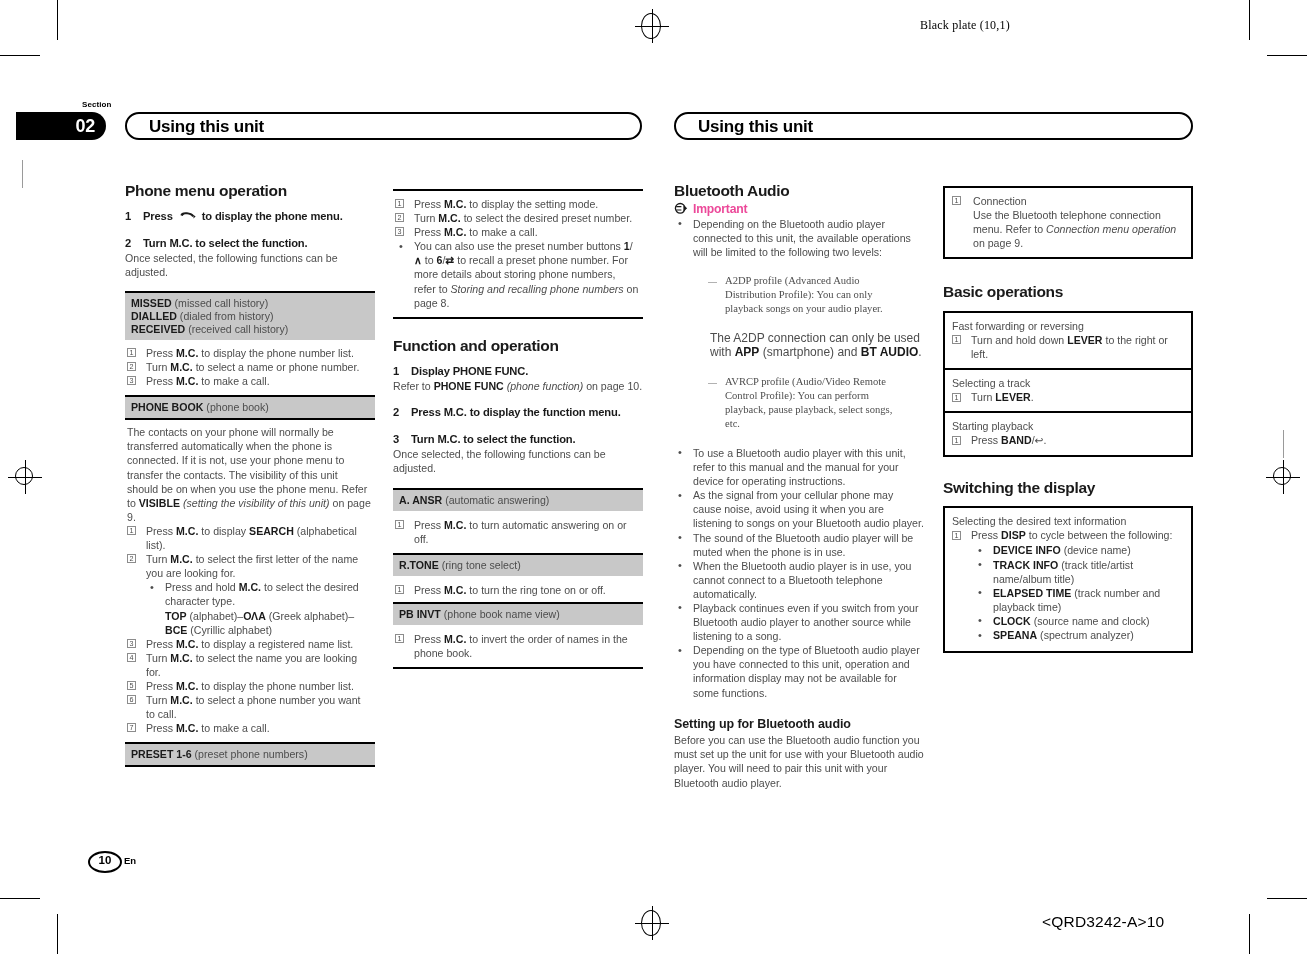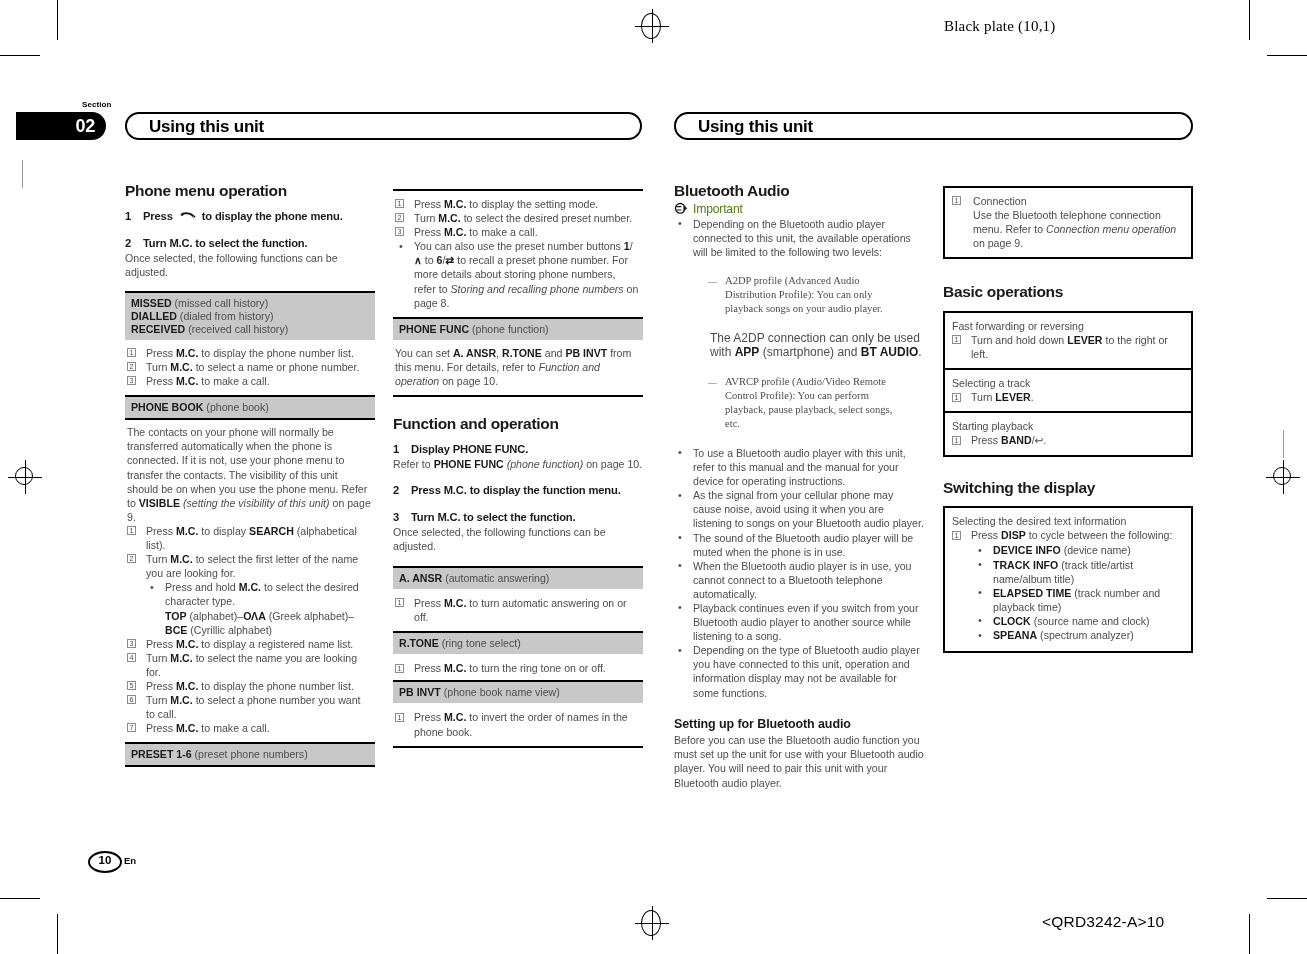--- a/index.html
+++ b/index.html
@@ -21,21 +21,21 @@
   .reg:before{left:50%;top:0;width:1px;height:34px;margin-left:-0.5px;}
   .reg:after{top:50%;left:0;height:1px;width:34px;margin-top:-0.5px;}
   .reg span{position:absolute;left:7px;top:7px;width:18px;height:18px;
             border:1px solid #000;border-radius:50%;box-sizing:border-box;}
   .reg.oval span{left:6px;top:4px;width:20px;height:26px;border-radius:50%;}
 
   
   .blackplate{
     position:absolute;left:920px;top:18px;
     font-family:"Liberation Serif", serif;
-    font-size:15px;color:#000;letter-spacing:.2px;margin-left:24px;
+    font-size:12px;color:#000;letter-spacing:.2px;
   }
   .qrd{
     position:absolute;left:1042px;top:913px;
     font-family:"Liberation Sans", sans-serif;
     font-size:15.5px;color:#000;letter-spacing:.2px;
   }
 
   
   .section-label{
     position:absolute;left:82px;top:100px;
@@ -130,21 +130,21 @@
   .cellpad .nlist li{padding-left:19px;}
 
   
   .boxtbl{border:2.2px solid #000;}
   .boxtbl .r{padding:6px 7px 7px 7px;}
   .boxtbl .r + .r{border-top:2.2px solid #000;}
   .boxtbl .cap{font-size:10.6px;line-height:14px;color:#4d4d4d;}
 
   
   .imp{display:flex;align-items:center;gap:4px;margin:1px 0 1px 0;}
-  .imp .t{font-size:12.2px;font-weight:normal;color:#4d7c0f;letter-spacing:-.2px;}
+  .imp .t{font-size:12.2px;font-weight:bold;color:#ec4899;letter-spacing:-.2px;}
 
   
   .pnum{
     position:absolute;left:88px;top:851px;
     width:30px;height:18px;border:2px solid #000;border-radius:50%;
     text-align:center;font-size:11.5px;font-weight:bold;line-height:15px;color:#000;
   }
   .pnum-lang{position:absolute;left:124px;top:855px;font-size:9.5px;font-weight:bold;color:#000;}
   svg{display:block;}
   .inl{display:inline-block;vertical-align:-2px;}
@@ -276,31 +276,20 @@
           <li><span class="sq">1</span>Press <b>M.C.</b> to display the setting mode.</li>
           <li><span class="sq">2</span>Turn <b>M.C.</b> to select the desired preset number.</li>
           <li><span class="sq">3</span>Press <b>M.C.</b> to make a call.</li>
         </ul>
         <ul class="blist">
           <li>You can also use the preset number buttons <b>1</b>/<b>∧</b> to <b>6</b>/<b>⇄</b> to recall a preset phone number. For more details about storing phone numbers, refer to <i>Storing and recalling phone numbers</i> on page 8.</li>
         </ul>
       </div>
     </div>
 
-    <div class="tbl rule-top">
-      <div class="band">
-        <b>PHONE FUNC</b>
-        <span>(phone function)</span>
-      </div>
-      <div class="cellpad" style="padding-top:6px;">
-        <div class="body">
-          You can set <b>A. ANSR</b>, <b>R.TONE</b> and <b>PB INVT</b> from this menu. For details, refer to <i>Function and operation</i> on page 10.
-        </div>
-      </div>
-    </div>
     <div class="rule-bot" style="height:0;"></div>
 
     <h2 class="head" style="margin-top:18px;">Function and operation</h2>
 
     <div class="step" style="margin-top:0;">
       <div class="lead">
         <span class="n">1</span>
         <span>Display PHONE FUNC.</span>
       </div>
       <div class="after">Refer to <b>PHONE FUNC</b> <i>(phone function)</i> on page 10.</div>

